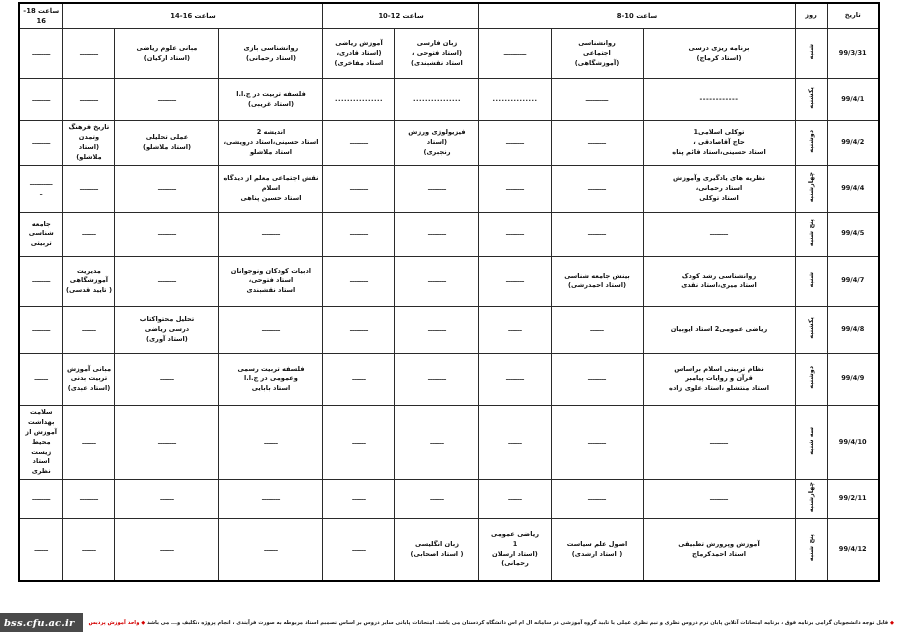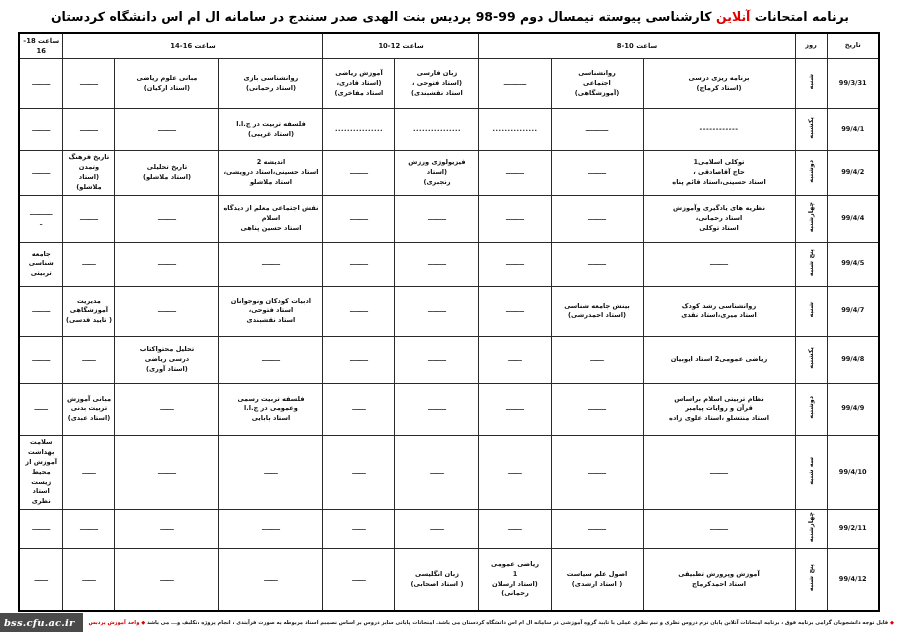--- a/index.html
+++ b/index.html
@@ -140,25 +140,20 @@
     font-family: "DejaVu Serif", "Liberation Serif", serif;
     margin-right: 0;
     order: 2;
   }
 </style>
 </head>
 <body>
 
 <div id="page">
 
-  <div class="title-bar">
-    <span class="title-text">
-      <span>برنامه امتحانات </span><span class="title-hl">آنلاین</span><span> کارشناسی پیوسته نیمسال دوم 99-98 پردیس بنت الهدی صدر سنندج در سامانه ال ام اس دانشگاه کردستان</span>
-    </span>
-  </div>
 
   <div class="table-wrap">
     <table class="sched">
       <colgroup>
         <col style="width:52px">
         <col style="width:32px">
         <col style="width:152px">
         <col style="width:92px">
         <col style="width:72px">
         <col style="width:84px">
@@ -271,21 +266,21 @@
             </td>
             <td class="cell dash">
               <span class="ln">ــــــــ</span>
             </td>
             <td class="cell grp-edge">
               <span class="ln">اندیشه 2</span>
               <span class="ln">استاد حسینی،استاد درویشی،</span>
               <span class="ln">استاد ملاشلو</span>
             </td>
             <td class="cell">
-              <span class="ln">تاریخ تحلیلی</span>
+              <span class="ln">عملی تحلیلی</span>
               <span class="ln">(استاد ملاشلو)</span>
             </td>
             <td class="cell">
               <span class="ln">تاریخ فرهنگ وتمدن</span>
               <span class="ln">(استاد ملاشلو)</span>
             </td>
             <td class="cell dash grp-edge">
               <span class="ln">ــــــــ</span>
             </td>
           </tr>

